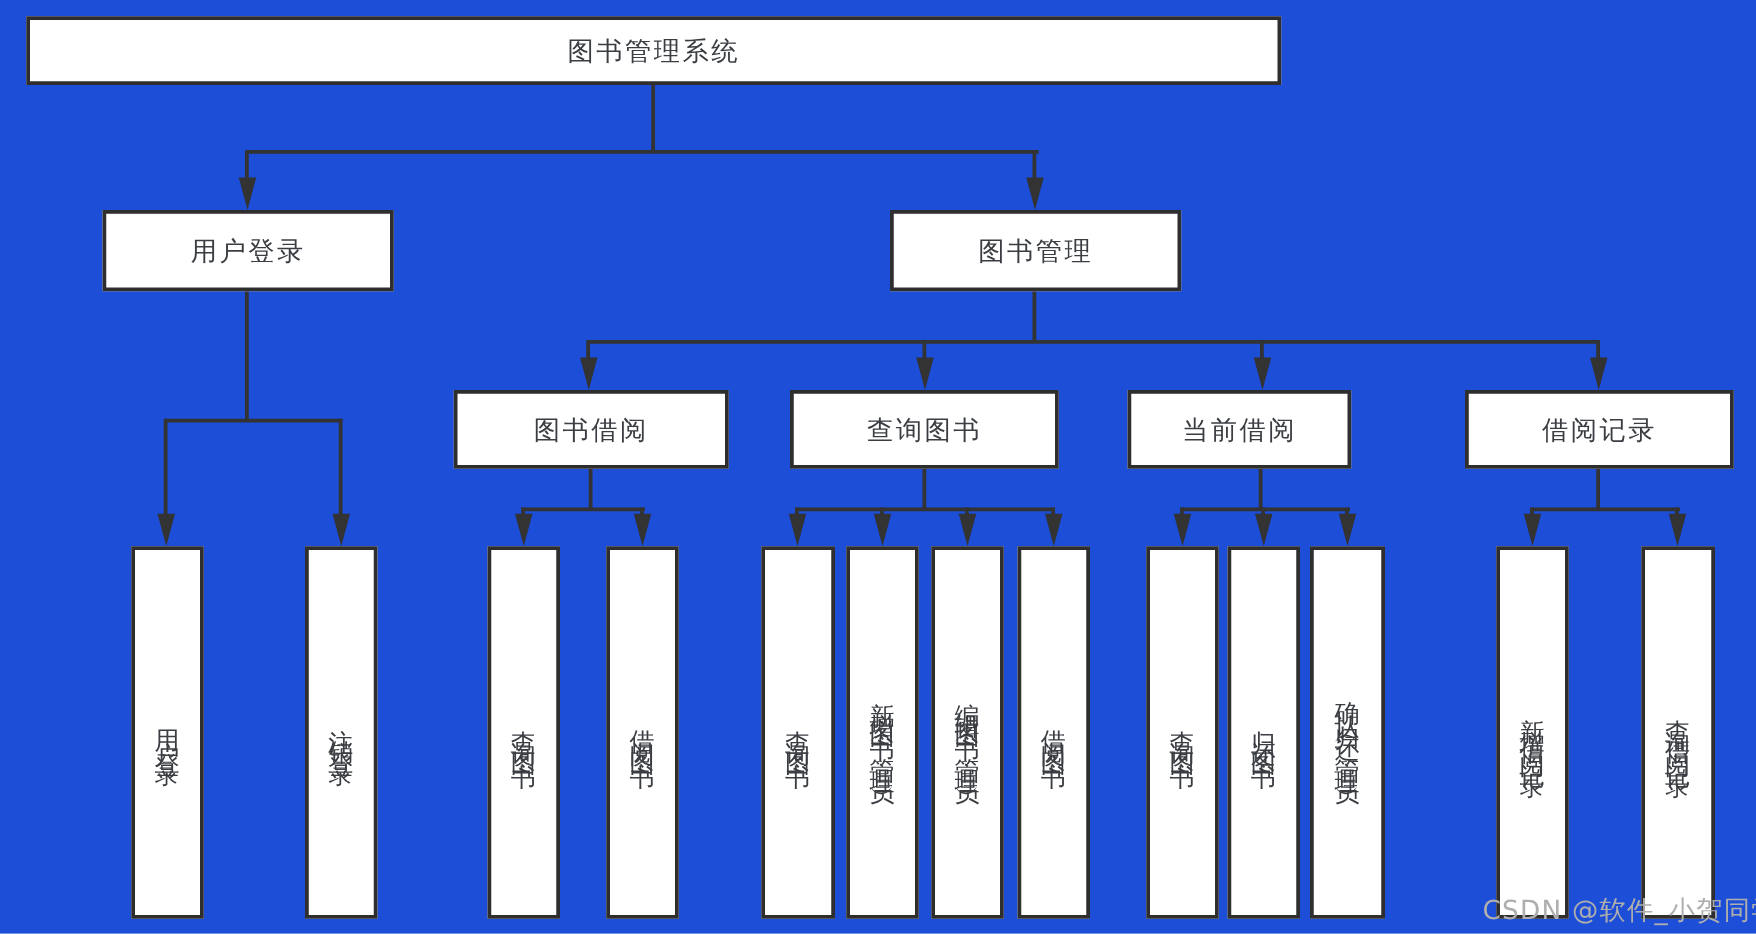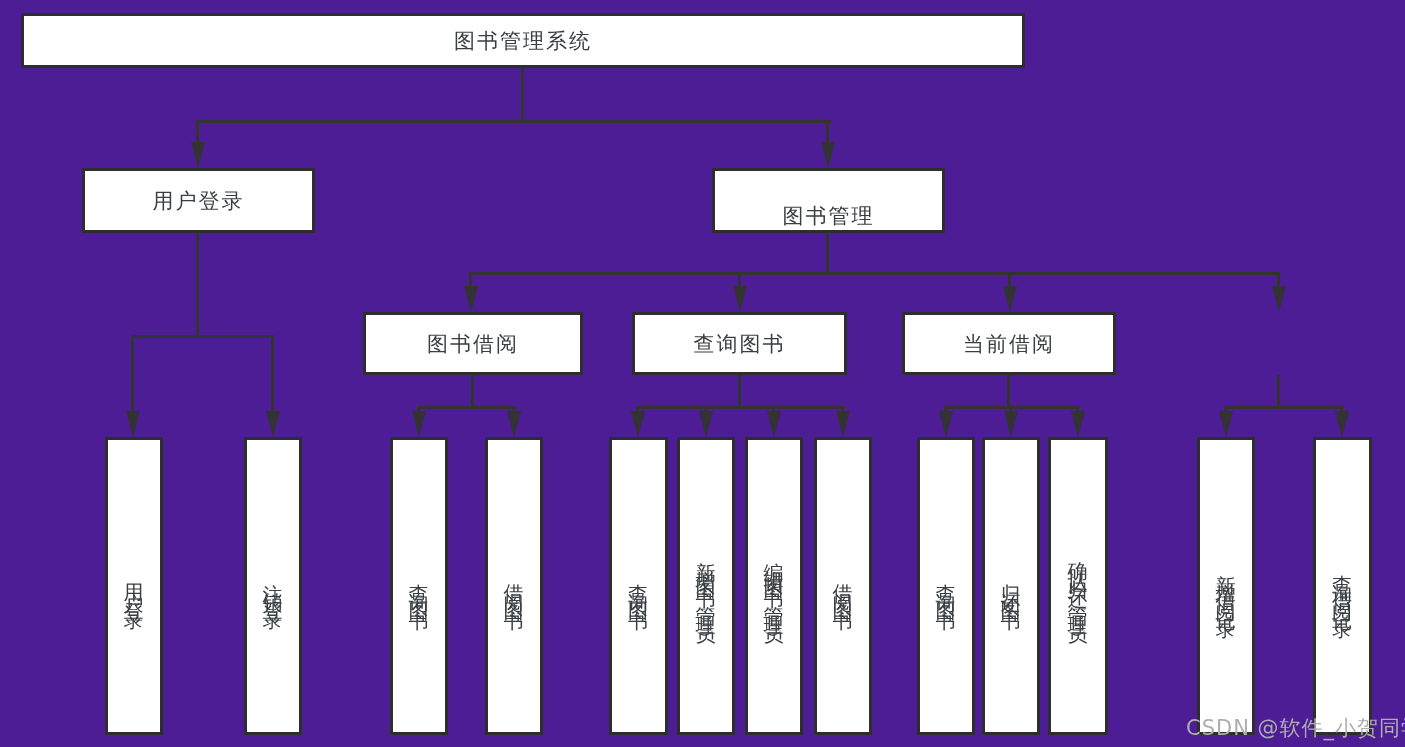--- a/index.html
+++ b/index.html
@@ -5,21 +5,21 @@
   html, body {
     margin: 0;
     padding: 0;
     background: #ffffff;
     font-family: "DejaVu Sans", "Liberation Sans", sans-serif;
   }
   #canvas {
     position: relative;
     width: 1405px;
     height: 747px;
-    background: #4c1d95;
+    background: #1d4ed8;
     overflow: hidden;
   }
   
   .hbox {
     position: absolute;
     box-sizing: border-box;
     border: 3px solid #2e2e2e;
     background: #ffffff;
     display: flex;
     align-items: center;
@@ -85,21 +85,21 @@
   <div class="vl" style="left:521px; top:68px;  height:54px;"></div>
   <div class="hl" style="left:197px; top:120px; width:634px;"></div>
   <div class="vl" style="left:196px; top:120px; height:26px;"></div>
   <div class="vl" style="left:826px; top:120px; height:26px;"></div>
   <div class="ah" style="left:191px; top:142px;"></div>
   <div class="ah" style="left:821px; top:142px;"></div>
 
   <div class="hbox" style="left:82px; top:168px; width:233px; height:65px;">
     <span>用户登录</span>
   </div>
-  <div class="hbox" style="left:712px; top:168px; width:233px; height:65px;align-items:flex-end;">
+  <div class="hbox" style="left:712px; top:168px; width:233px; height:65px;">
     <span>图书管理</span>
   </div>
 
   <div class="vl" style="left:196px; top:233px; height:104px;"></div>
   <div class="hl" style="left:132px; top:335px; width:142px;"></div>
   <div class="vl" style="left:131px; top:335px; height:78px;"></div>
   <div class="vl" style="left:271px; top:335px; height:78px;"></div>
   <div class="ah" style="left:126px; top:411px;"></div>
   <div class="ah" style="left:266px; top:411px;"></div>
 
@@ -113,22 +113,25 @@
   <div class="ah" style="left:733px;  top:286px;"></div>
   <div class="ah" style="left:1003px; top:286px;"></div>
   <div class="ah" style="left:1272px; top:286px;"></div>
 
   <div class="hbox" style="left:363px; top:312px; width:220px; height:63px;">
     <span>图书借阅</span>
   </div>
   <div class="hbox" style="left:632px; top:312px; width:215px; height:63px;">
     <span>查询图书</span>
   </div>
-  <div class="hbox" style="left:902px; top:312px; width:214px; height:63px;">
+  <div class="hbox" style="left:902px; top:312px; width:179px; height:63px;">
     <span>当前借阅</span>
+  </div>
+  <div class="hbox" style="left:1172px; top:312px; width:215px; height:63px;">
+    <span>借阅记录</span>
   </div>
 
   <div class="vl" style="left:471px; top:375px; height:33px;"></div>
   <div class="hl" style="left:417px; top:406px; width:99px;"></div>
   <div class="vl" style="left:417px; top:406px; height:7px;"></div>
   <div class="vl" style="left:512px; top:406px; height:7px;"></div>
   <div class="ah" style="left:412px; top:411px;"></div>
   <div class="ah" style="left:507px; top:411px;"></div>
 
   <div class="vl" style="left:738px; top:375px; height:33px;"></div>

